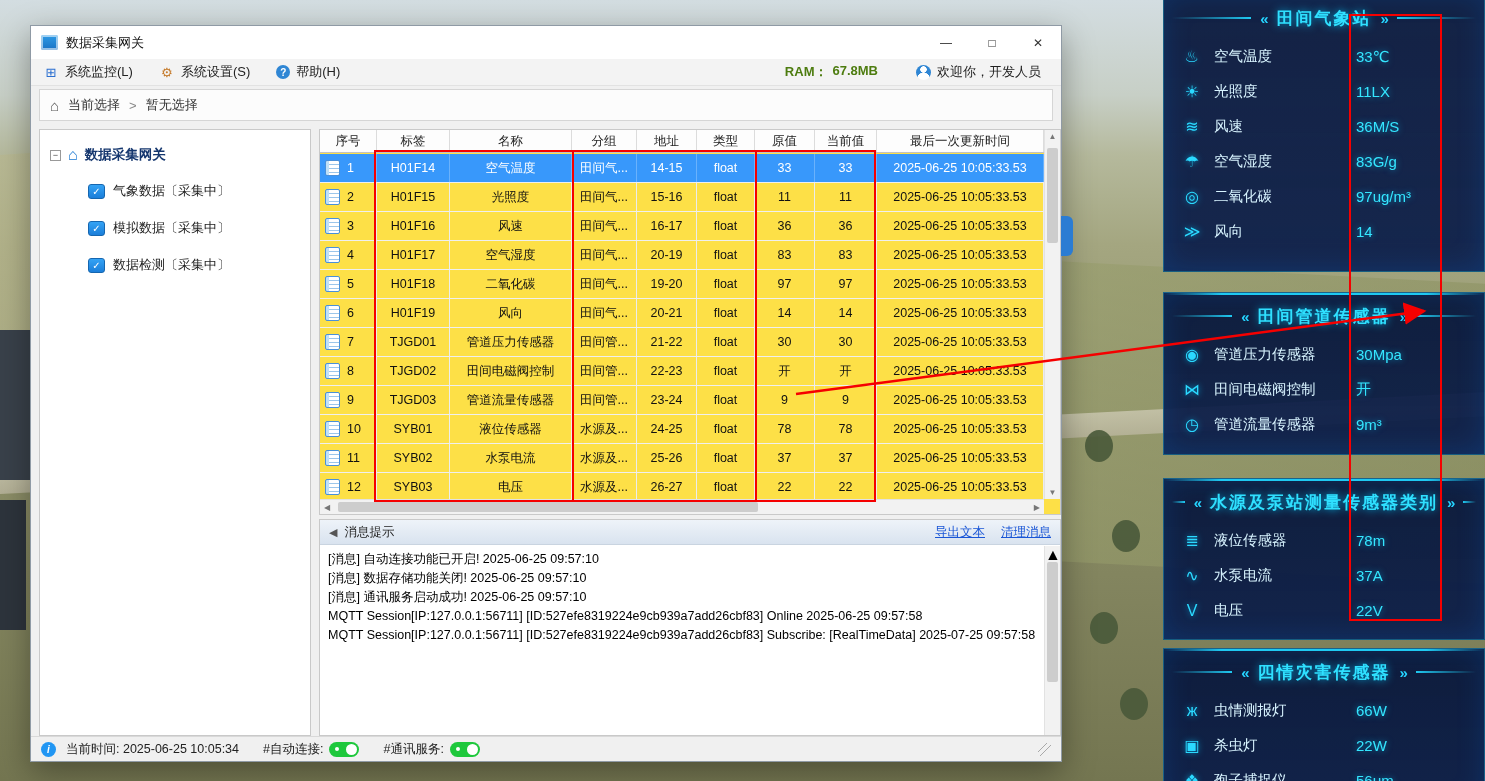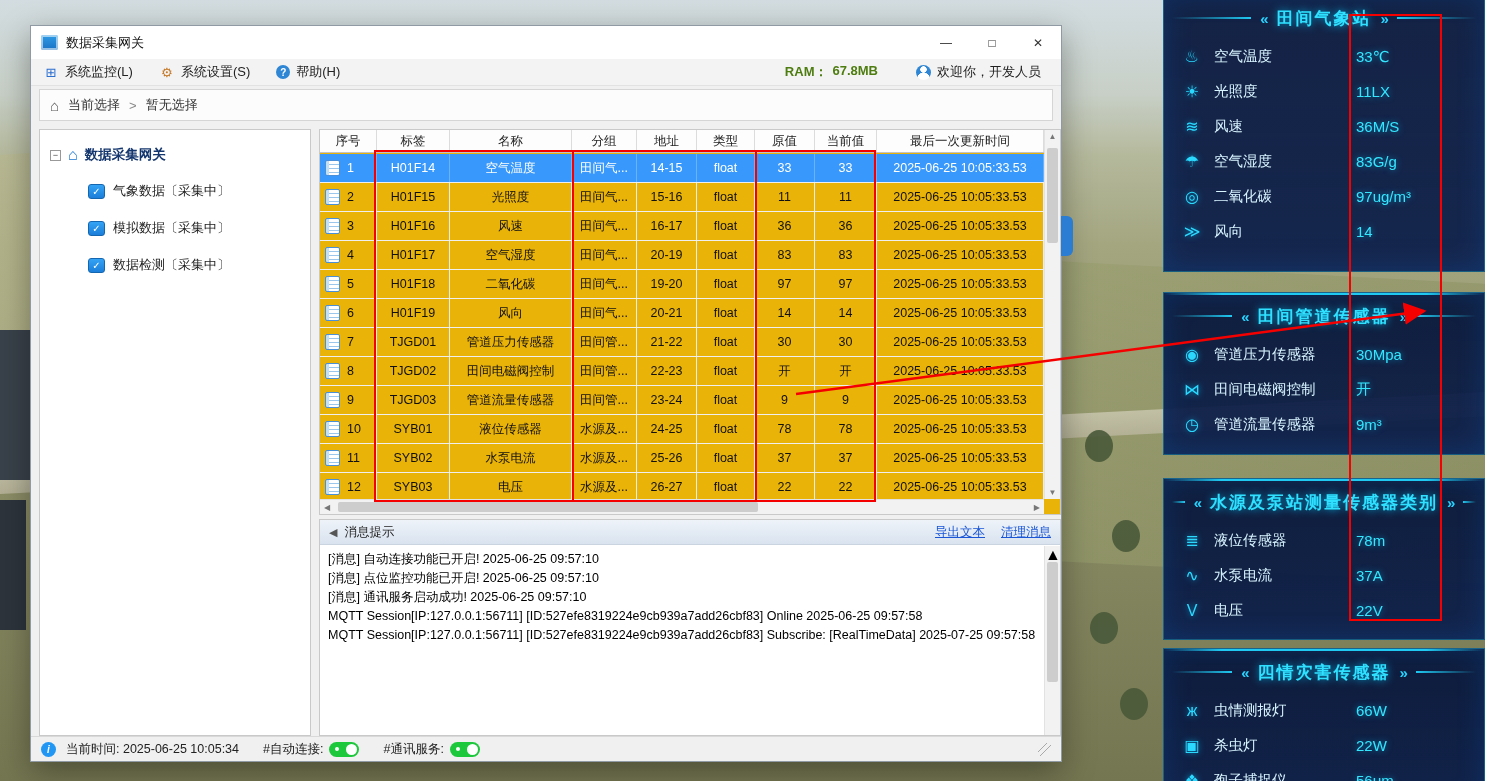--- a/index.html
+++ b/index.html
@@ -43,21 +43,21 @@
   .tree-panel{position:absolute;left:8px;top:103px;width:272px;height:607px;background:#fff;border:1px solid #c9c9c9;padding-top:10px;}
   .tree-root{display:flex;align-items:center;gap:7px;padding:6px 10px;cursor:pointer;}
   .expander{width:11px;height:11px;border:1px solid #999;background:#fff;color:#444;font-size:9px;line-height:9px;text-align:center;flex:0 0 auto;}
   .root-icon{color:#1977d2;font-size:16px;font-weight:bold;}
   .root-label{font-size:13.5px;font-weight:bold;color:#14366e;}
   .tree-children{padding-left:48px;display:flex;flex-direction:column;gap:19px;margin-top:12px;}
   .tree-item{display:flex;align-items:center;gap:8px;font-size:13px;color:#222;cursor:pointer;}
   .node-icon{width:17px;height:15px;flex:0 0 auto;background:linear-gradient(#34a3f5,#1b7ed9);border:1px solid #1566b0;border-radius:3px;color:#fff;font-size:10px;line-height:13px;text-align:center;}
 
   
-  .grid-wrap{position:absolute;left:288px;top:103px;width:742px;height:386px;background:#eab308;border:1px solid #c9c9c9;}
+  .grid-wrap{position:absolute;left:288px;top:103px;width:742px;height:386px;background:#fde047;border:1px solid #c9c9c9;}
   .grid-header{display:grid;grid-template-columns:57px 73px 122px 65px 60px 58px 60px 62px 1fr;height:23px;margin-right:16px;border-bottom:1px solid #c2c2c2;}
   .hcell{display:flex;align-items:center;justify-content:center;font-size:12.5px;color:#222;border-right:1px solid #dcdcdc;cursor:pointer;background:#fdfdfd;}
   .grid-body{position:absolute;top:24px;left:0;right:16px;bottom:15px;overflow:hidden;}
   .grid-row{display:grid;grid-template-columns:57px 73px 122px 65px 60px 58px 60px 62px 1fr;height:29px;border-bottom:1px solid #efefef;cursor:default;}
   .cell{display:flex;align-items:center;justify-content:center;font-size:12.5px;color:#111;border-right:1px solid #ececec;white-space:nowrap;overflow:hidden;}
   .c0{justify-content:flex-start;padding-left:5px;gap:7px;}
   .doc-icon{width:15px;height:16px;flex:0 0 auto;border:1px solid #4a90d9;border-radius:2px;
     background:linear-gradient(90deg,#bfe0f7 3px,rgba(0,0,0,0) 3px),repeating-linear-gradient(180deg,#fff 0 3px,#9cc6ea 3px 4px);}
   .grid-row.selected{background:#3898fb;}
   .grid-row.selected .cell{color:#fff;border-right-color:rgba(255,255,255,.25);}
@@ -422,21 +422,21 @@
         <span data-name="speaker-icon">◀</span>
         <span data-name="message-panel-title">消息提示</span>
         <span class="msg-links" data-name="message-links">
           <a data-name="export-text-link">导出文本</a>
           <a data-name="clear-messages-link">清理消息</a>
         </span>
       </div>
       <div class="msg-body" data-name="message-log">
 
       <div class="msg-line" data-name="message-line">[消息] 自动连接功能已开启!  2025-06-25 09:57:10</div>
-          <div class="msg-line" data-name="message-line">[消息] 点位监控功能已开启!  2025-06-25 09:57:10</div>
+          <div class="msg-line" data-name="message-line">[消息] 数据存储功能关闭!  2025-06-25 09:57:10</div>
           <div class="msg-line" data-name="message-line">[消息] 通讯服务启动成功!  2025-06-25 09:57:10</div>
           <div class="msg-line" data-name="message-line">MQTT Session[IP:127.0.0.1:56711] [ID:527efe8319224e9cb939a7add26cbf83] Online  2025-06-25 09:57:58</div>
           <div class="msg-line" data-name="message-line">MQTT Session[IP:127.0.0.1:56711] [ID:527efe8319224e9cb939a7add26cbf83] Subscribe: [RealTimeData]  2025-07-25 09:57:58</div>
         </div>
       <div class="msg-scroll" data-name="message-scrollbar">
         <span class="arr up" data-name="scroll-up-icon">▲</span>
         <div class="vthumb" data-name="scrollbar-thumb"></div>
         <span class="arr dn" data-name="scroll-down-icon">▼</span>
       </div>
     </div>

